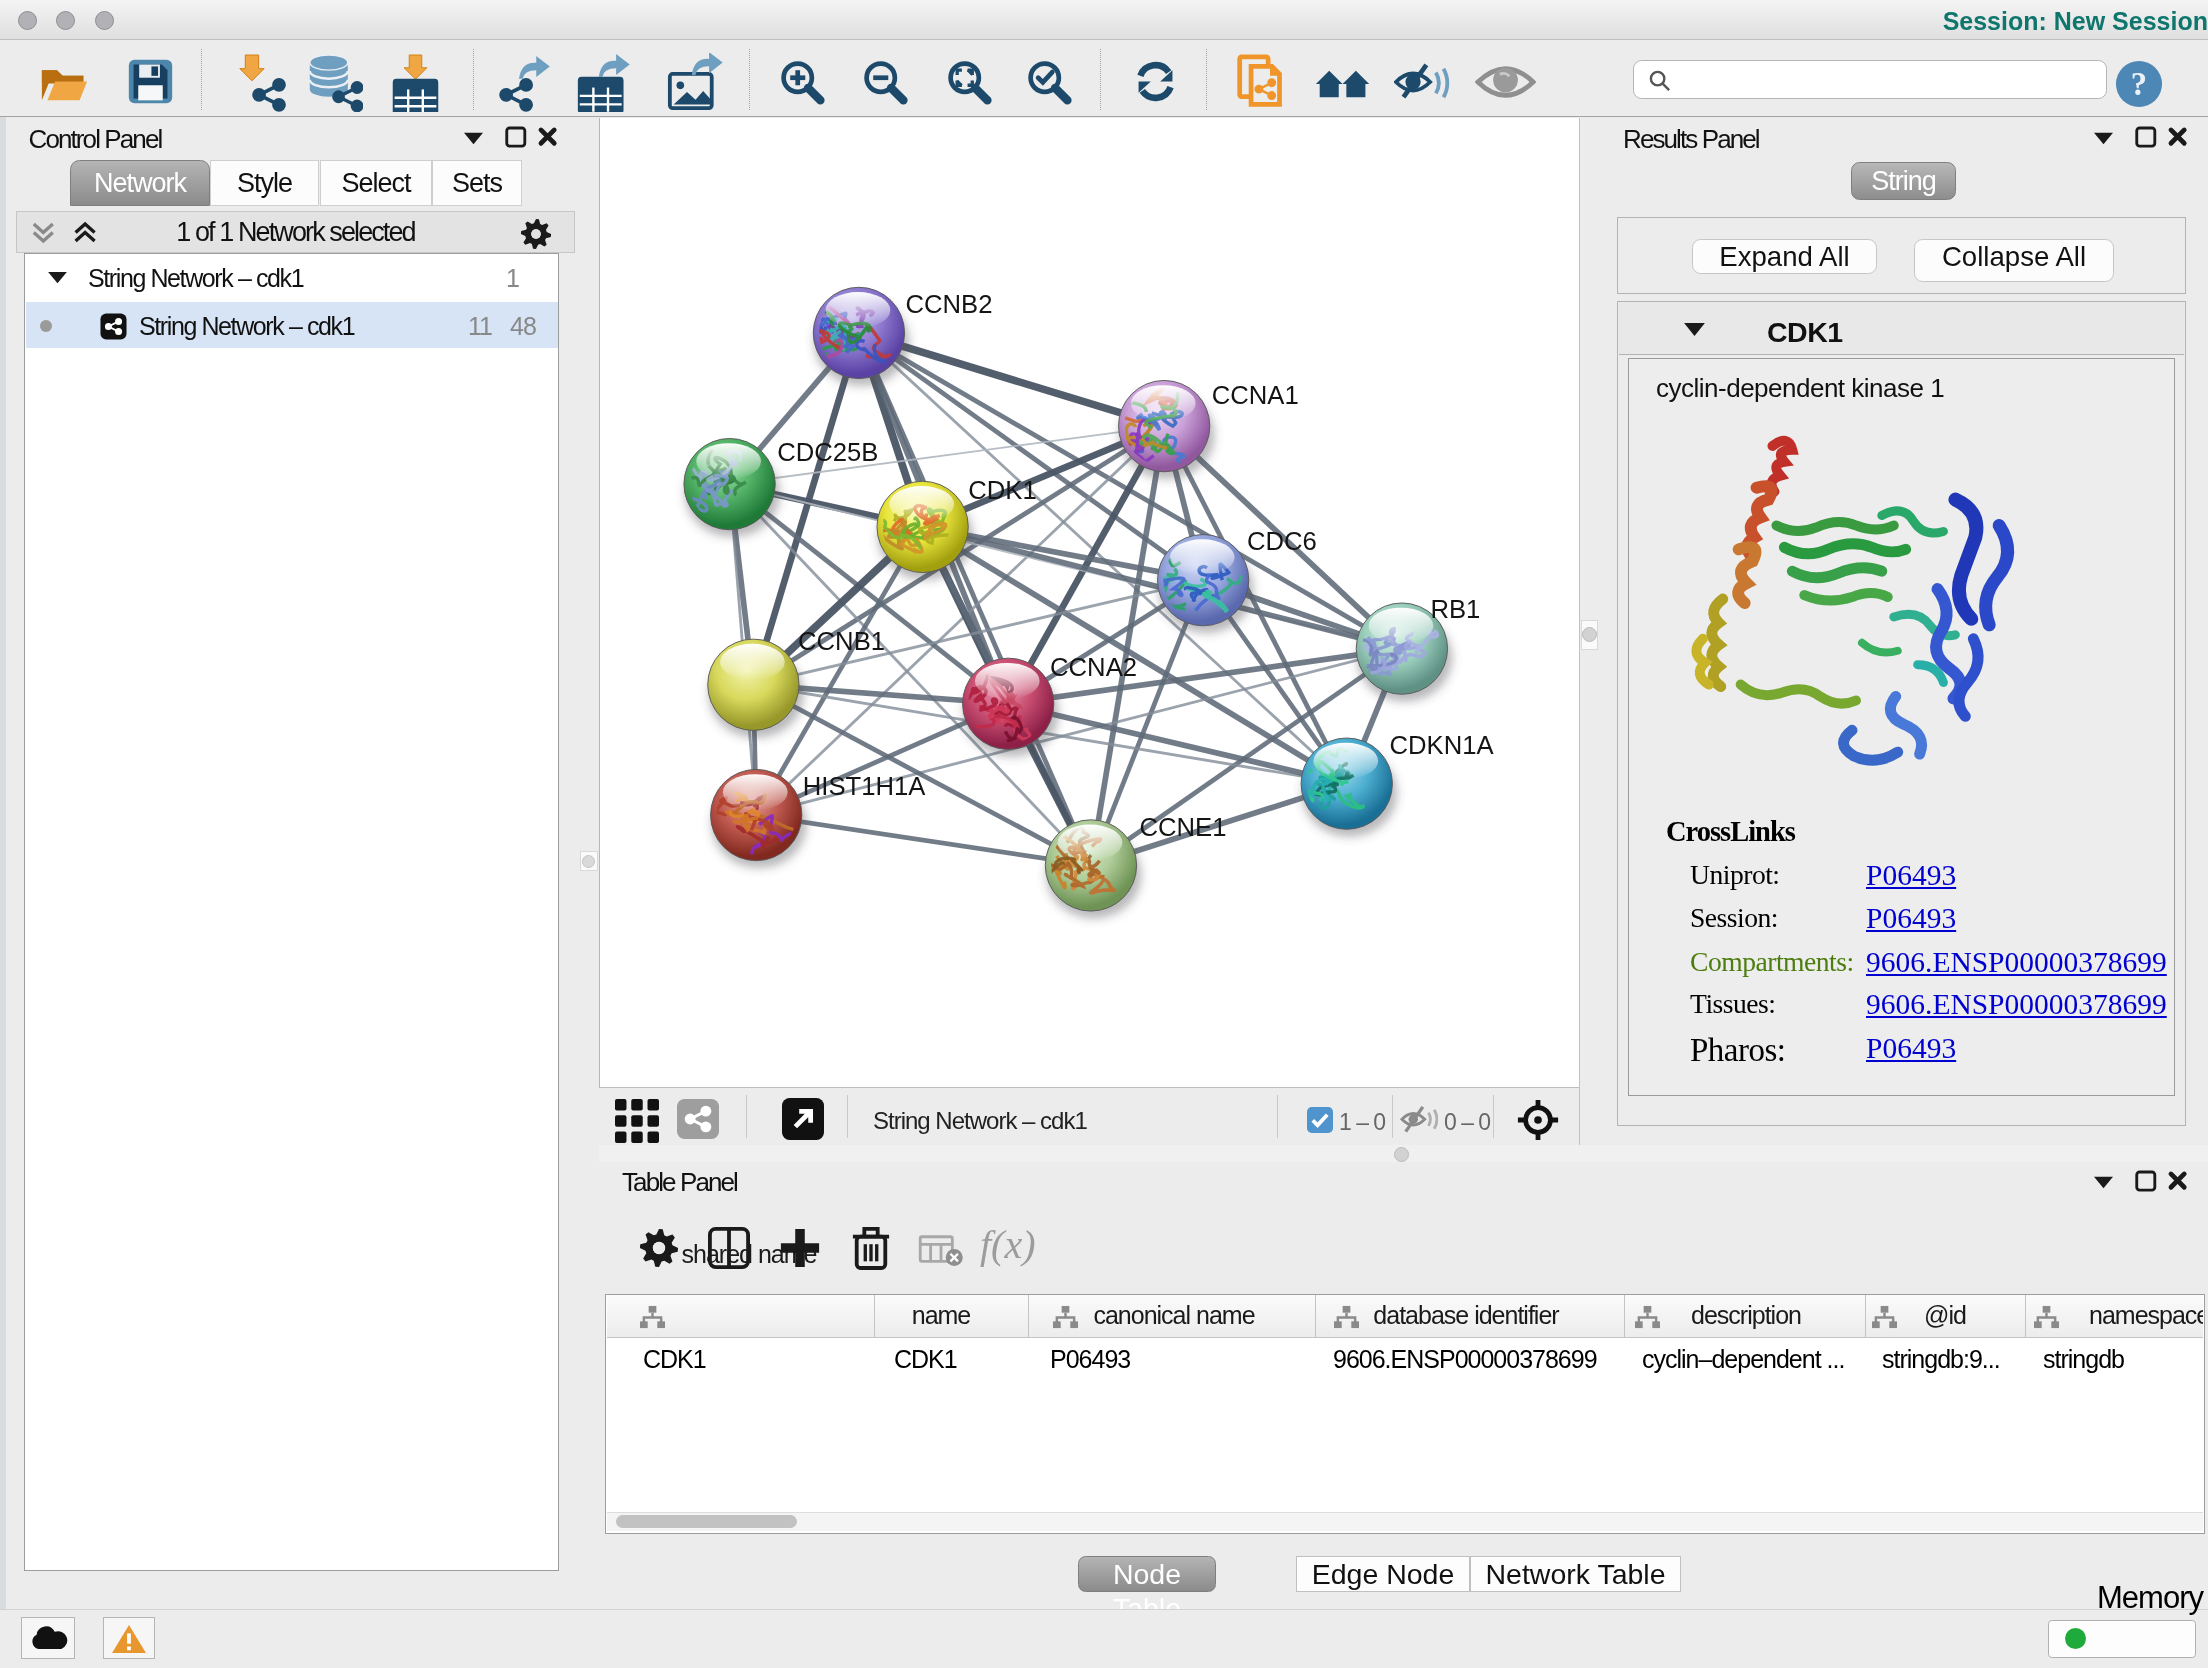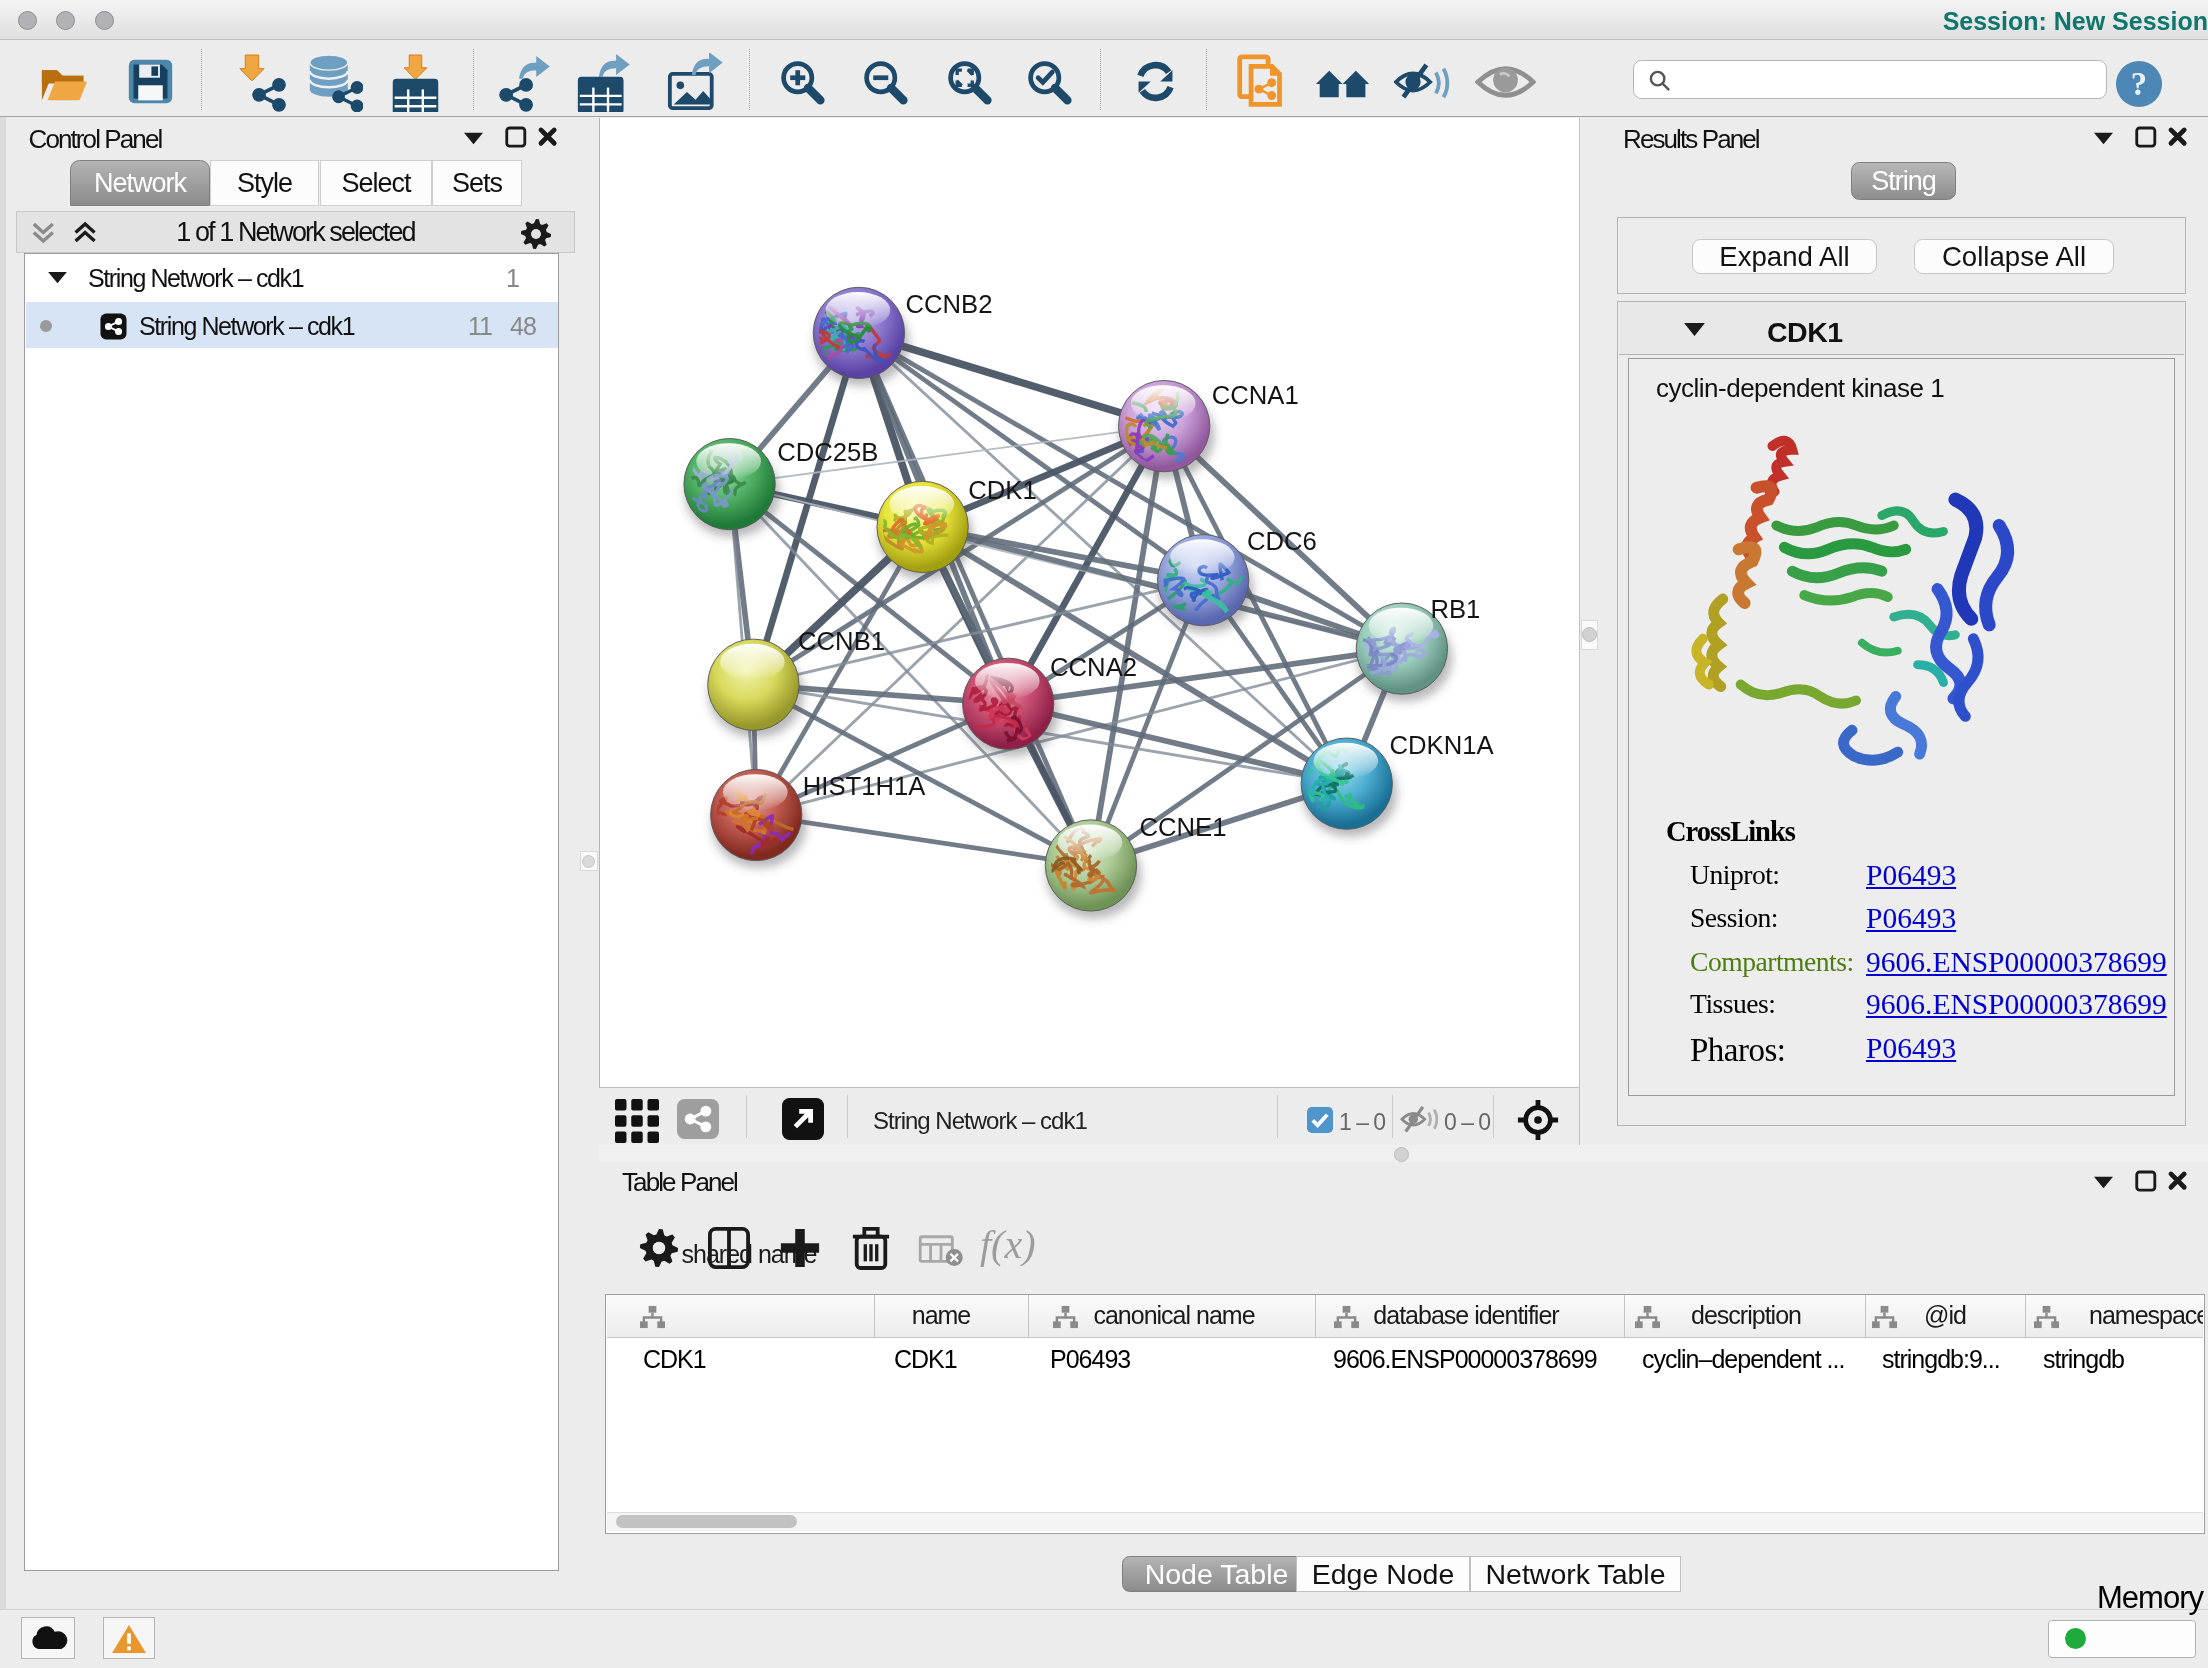--- a/index.html
+++ b/index.html
@@ -667,21 +667,21 @@
 <div id="results"></div>
 <span class="ptitle" style="left:1623px;top:124px">Results Panel</span>
 <svg class="ic" style="left:2094px;top:126px" width="95" height="23" viewBox="0 0 100 24">
     <path d="M0 7 h20 l-10 12 z" fill="#1a1a1a"></path>
     <rect x="45" y="2" width="19" height="19" rx="3" fill="none" stroke="#1a1a1a" stroke-width="3"></rect>
     <path d="M81 4 l14 14 M95 4 l-14 14" stroke="#1a1a1a" stroke-width="5" stroke-linecap="round"></path>
   </svg>
 <div id="stringtab">String</div>
 <div class="grpbox" style="left:1617px;top:217px;width:569px;height:77px"></div>
 <div class="btn" style="left:1692px;top:239px;width:185px;height:35px;line-height:33px">Expand All</div>
-<div class="btn" style="left:1914px;top:239px;width:200px;height:35px;line-height:33px">Collapse All</div>
+<div class="btn" style="left:1914px;top:239px;width:200px;height:43px;line-height:33px">Collapse All</div>
 <div class="grpbox" style="left:1617px;top:301px;width:569px;height:825px"></div>
 <div id="cdk1head"></div>
 <svg class="ic" style="left:1682px;top:321px" width="25" height="17" viewBox="0 0 26 18">
     <path d="M2 2 h22 l-11 14 z" fill="#1a1a1a"></path>
   </svg>
 <span style="left:1767px;top:316px;font-size:28.5px;letter-spacing:-0.5px;font-weight:bold;color:#111">CDK1</span>
 <div id="rescontent"></div>
 <span style="left:1656px;top:373px;font-size:26px;letter-spacing:-0.5px;color:#111">cyclin-dependent kinase 1</span>
 <svg class="ic" style="left:1657px;top:430px" width="388" height="348" viewBox="0 0 390 350">
 <g fill="none" stroke-linecap="round">
@@ -809,21 +809,21 @@
   </div>
 <span class="td" style="left:643px;top:1345px">CDK1</span>
 <span class="td" style="left:894px;top:1345px">CDK1</span>
 <span class="td" style="left:1050px;top:1345px">P06493</span>
 <span class="td" style="left:1333px;top:1345px">9606.ENSP00000378699</span>
 <span class="td" style="left:1642px;top:1345px">cyclin–dependent ...</span>
 <span class="td" style="left:1882px;top:1345px">stringdb:9...</span>
 <span class="td" style="left:2043px;top:1345px">stringdb</span>
 <div id="hscroll"></div>
 <div id="hthumb" style="left:616px;top:1515px"></div>
-<div class="btab btabsel" style="left:1122px;width:189px">Node Table</div>
+<div class="btab btabsel" style="left:1078px;width:138px">Node Table</div>
 <div class="btab" style="left:1296px;width:174px">Edge Node</div>
 <div class="btab" style="left:1470px;width:211px">Network Table</div>
 <div id="statusbar"></div>
 <div class="sbtn" style="left:21px;top:1617px;width:54px;height:42px"></div>
 <svg class="ic" style="left:28.5px;top:1626px" width="40" height="25" viewBox="0 0 42 26">
     <path d="M10 24 a8 8 0 0 1 -2 -15 a10 10 0 0 1 19 -3 a8 8 0 0 1 7 18 z" fill="#111"></path>
   </svg>
 <div class="sbtn" style="left:103px;top:1617px;width:52px;height:42px"></div>
 <svg class="ic" style="left:110px;top:1623px" width="38" height="32" viewBox="0 0 40 34">
     <path d="M20 2 L38 32 H2 z" fill="#e8962e"></path>

